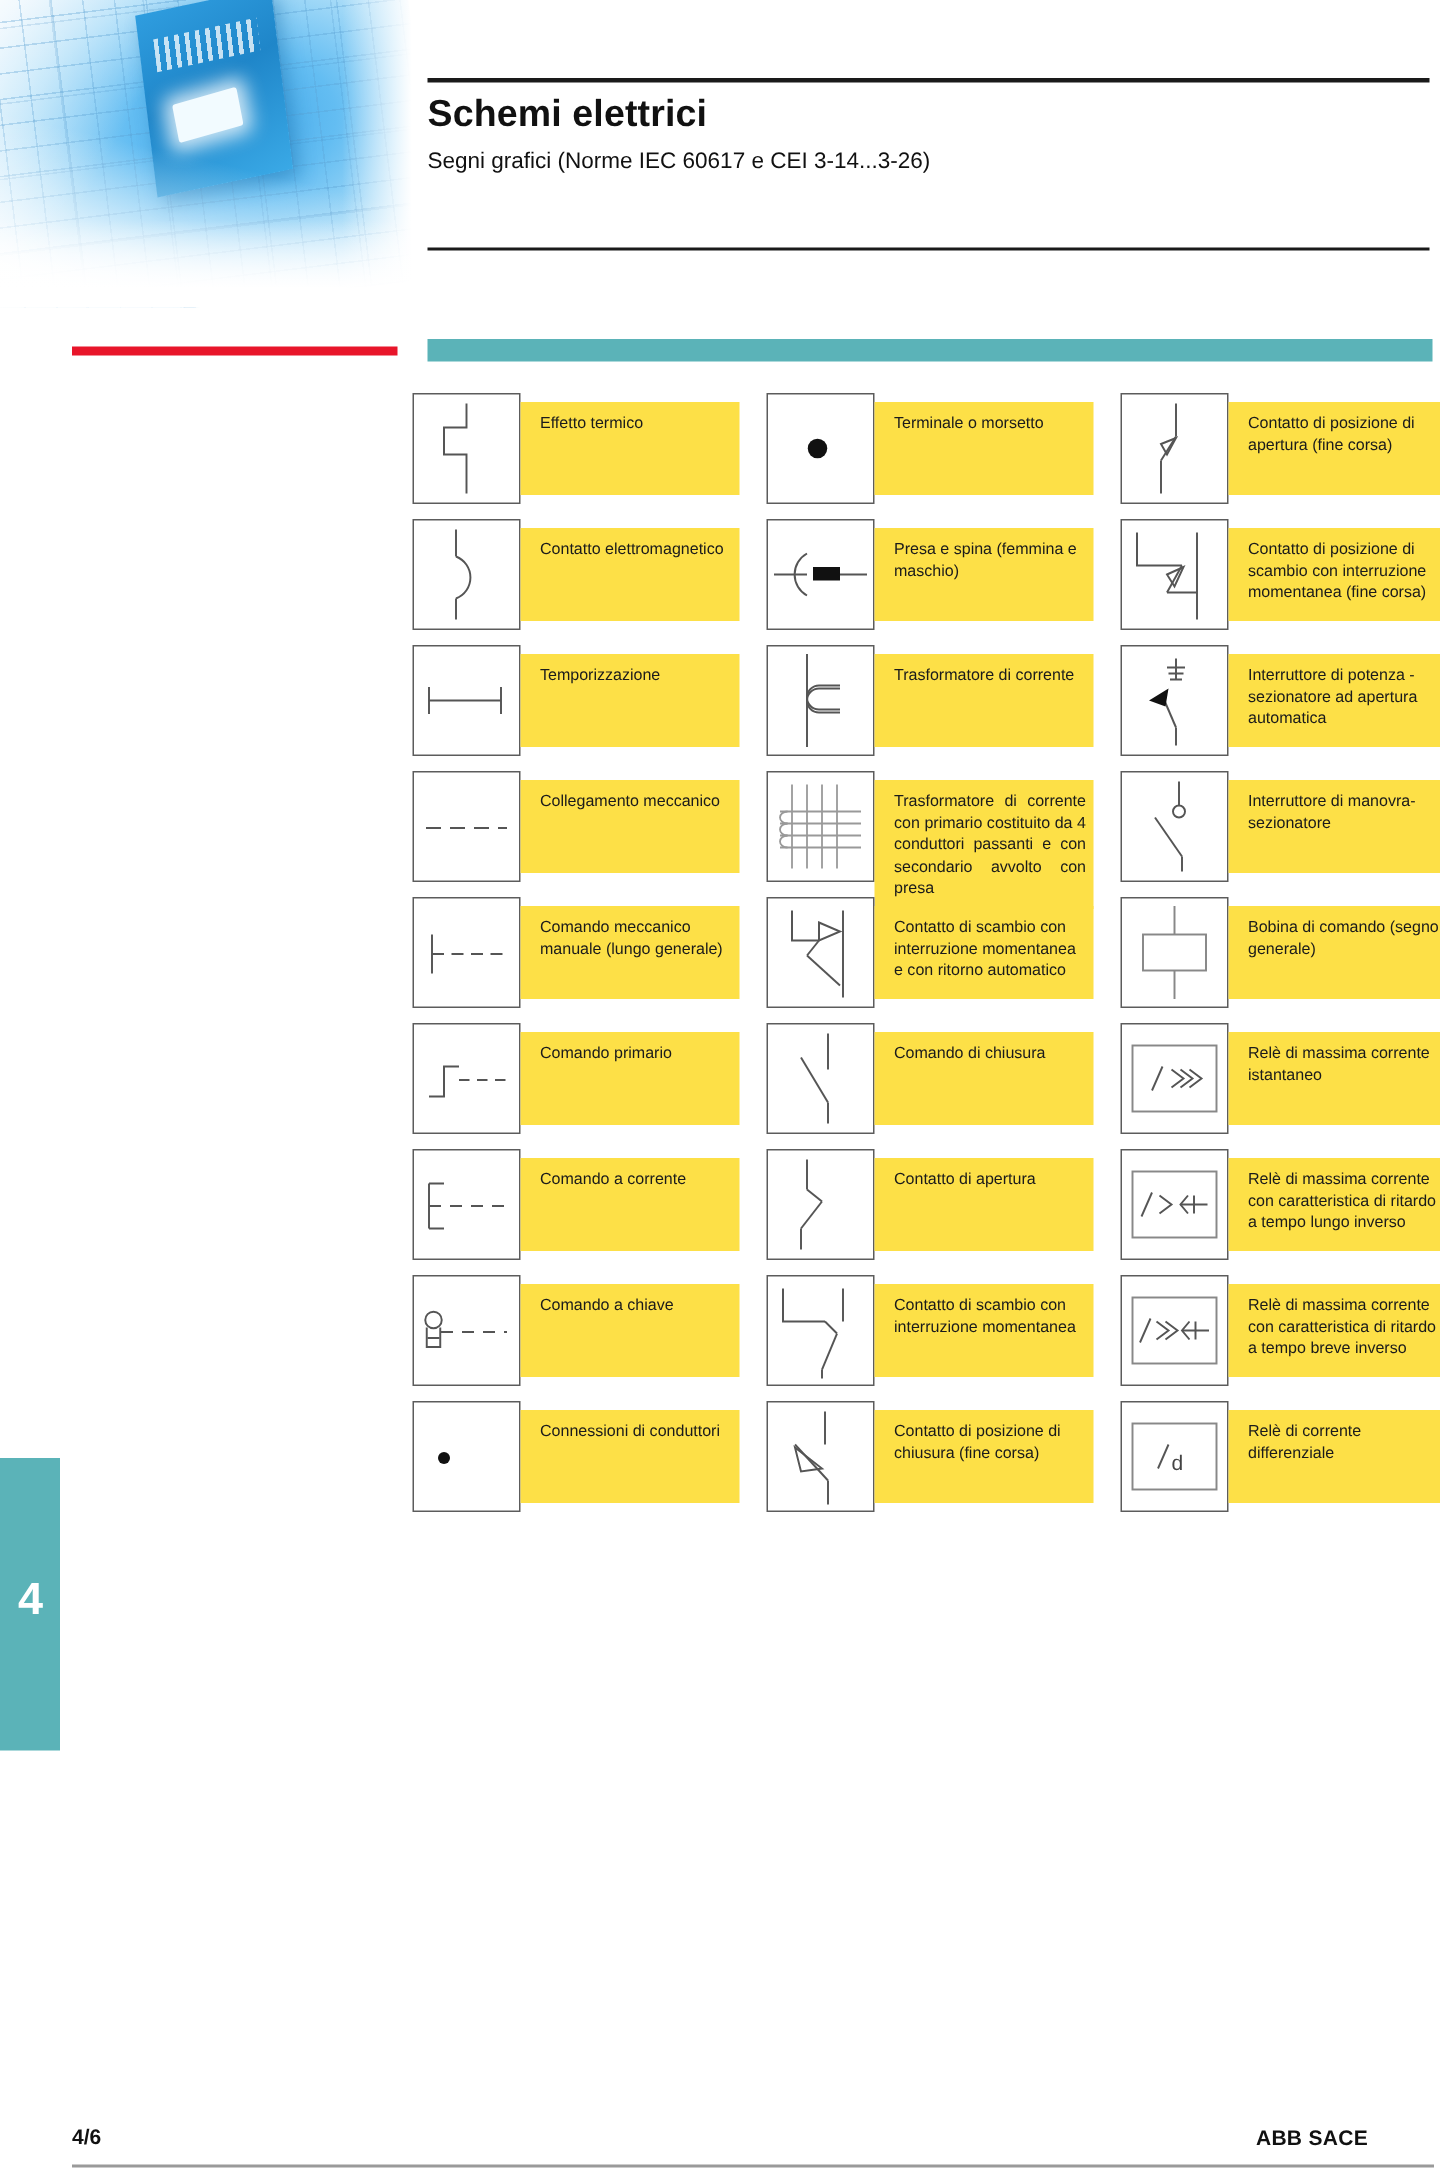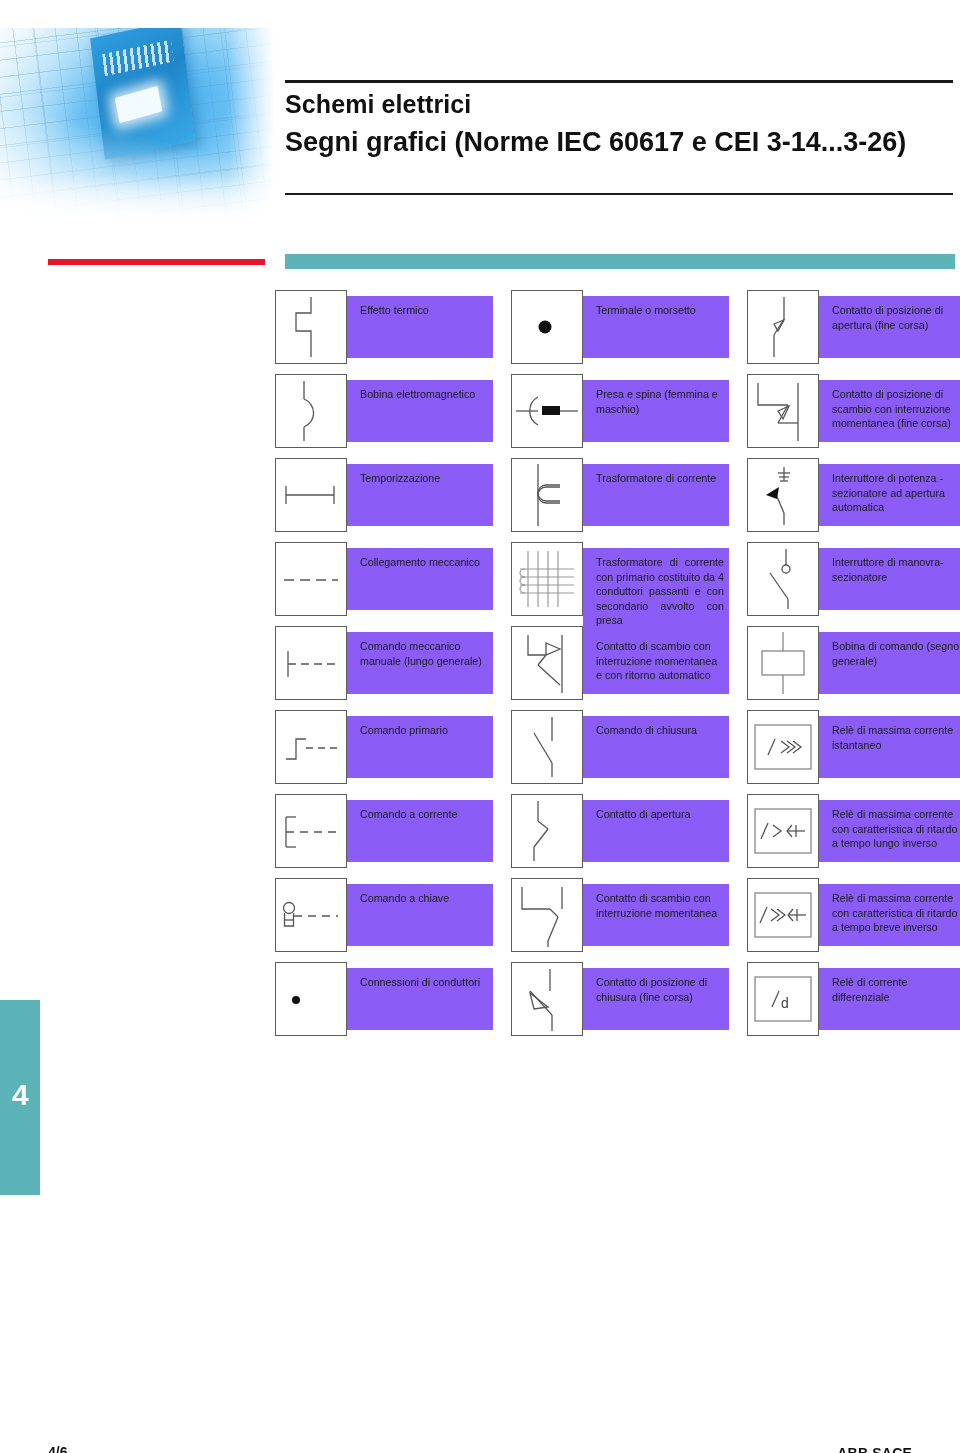--- a/index.html
+++ b/index.html
@@ -1,21 +1,21 @@
 <!DOCTYPE html>
 <html><head>
 <meta charset="utf-8">
 <style>
   html,body{margin:0;padding:0;}
   body{
     width:960px;height:1453px;position:relative;background:#ffffff;
     font-family:"Liberation Sans","DejaVu Sans",sans-serif;
     -webkit-font-smoothing:antialiased;
   }
-  .page{position:absolute;inset:0;overflow:hidden;margin-top:28px;}
+  .page{position:absolute;inset:0;overflow:hidden;}
 
   
   .hero{position:absolute;left:0;top:0;width:290px;height:205px;overflow:hidden;}
   .hero-inner{
     position:absolute;left:-18px;top:-26px;width:300px;height:230px;
     transform:rotate(-7deg);
     background:
       linear-gradient(125deg,rgba(255,255,255,.85) 0%,rgba(255,255,255,0) 38%),
       radial-gradient(ellipse at 58% 48%, #3fa6e8 0%, #63bdf2 28%, #a9dcf8 55%, #ddf0fc 78%, #ffffff 100%);
   }
@@ -51,21 +51,21 @@
     background:linear-gradient(200deg,rgba(255,255,255,0) 55%,rgba(255,255,255,.95) 88%);
   }
   .hero-fadeR{position:absolute;right:0;top:0;width:62px;height:205px;
     background:linear-gradient(90deg,rgba(255,255,255,0),#fff 75%);}
   .hero-fadeB{position:absolute;left:0;bottom:0;width:290px;height:58px;
     background:linear-gradient(180deg,rgba(255,255,255,0),#fff 78%);}
 
   
   .rule-top{position:absolute;left:285px;top:52px;width:668px;height:3px;background:#1a1a1a;}
   .title-main{position:absolute;left:285px;top:62px;font-size:25px;font-weight:bold;color:#111;letter-spacing:.1px;}
-  .title-sub{position:absolute;left:285px;top:99px;font-size:27px;color:#111;white-space:nowrap;font-weight:bold;}
+  .title-sub{position:absolute;left:285px;top:99px;font-size:15px;color:#111;white-space:nowrap;}
   .rule-mid{position:absolute;left:285px;top:165px;width:668px;height:2px;background:#1a1a1a;}
 
   .bar-red{position:absolute;left:48px;top:231px;width:217px;height:6px;background:#e8152a;}
   .bar-teal{position:absolute;left:285px;top:226px;width:670px;height:15px;background:#5bb3b8;}
 
   
   .side-tab{position:absolute;left:0;top:972px;width:40px;height:195px;background:#5bb3b8;}
   .side-tab span{position:absolute;left:12px;top:78px;color:#fff;font-size:30px;font-weight:bold;}
   .foot-line{position:absolute;left:48px;top:1443px;width:908px;height:2px;background:#9a9a9a;}
   .foot-left{position:absolute;left:48px;top:1416px;font-size:14px;font-weight:bold;color:#111;}
@@ -75,21 +75,21 @@
   .grid{position:absolute;left:275px;top:262px;width:682px;}
   .row{position:relative;height:84px;}
   .cell{position:absolute;top:0;height:74px;}
   .c0{left:0;}   .c1{left:236px;} .c2{left:472px;}
   .sym{
     position:absolute;left:0;top:0;width:72px;height:74px;
     border:1.6px solid #5c5c5c;background:#fff;box-sizing:border-box;
   }
   .lab{
     position:absolute;left:72px;top:6px;width:146px;min-height:62px;
-    background:#8b5cf6;box-sizing:border-box;
+    background:#fde047;box-sizing:border-box;
     padding:7px 5px 6px 13px;
     font-size:10.7px;line-height:14.6px;color:#1b1b1b;
   }
   .lab.just{text-align:justify;}
   svg{display:block;}
 </style>
 </head>
 <body>
 
 <div class="page">
@@ -157,21 +157,21 @@
       <div class="cell c0">
         <div class="sym">
           <svg width="70" height="72" viewBox="0 0 70 72">
               <g stroke="#555" stroke-width="1.3" fill="none">
             <path d="M28 6 V24"></path>
                 <path d="M28 24 A15 15 0 0 1 28 52"></path>
                 <path d="M28 52 V66"></path>
               </g>
             </svg>
         </div>
-        <div class="lab">Bobina elettromagnetico</div>
+        <div class="lab">Contatto elettromagnetico</div>
       </div>
       <div class="cell c1">
         <div class="sym">
           <svg width="70" height="72" viewBox="0 0 70 72">
               <g stroke="#555" stroke-width="1.3" fill="none">
             <path d="M4 36 H26"></path>
                 <path d="M26 22 A16 16 0 0 0 26 50"></path>
                 <path d="M46 36 H66"></path>
               </g>
             <rect x="30" y="31" width="18" height="9" fill="#111"></rect>

